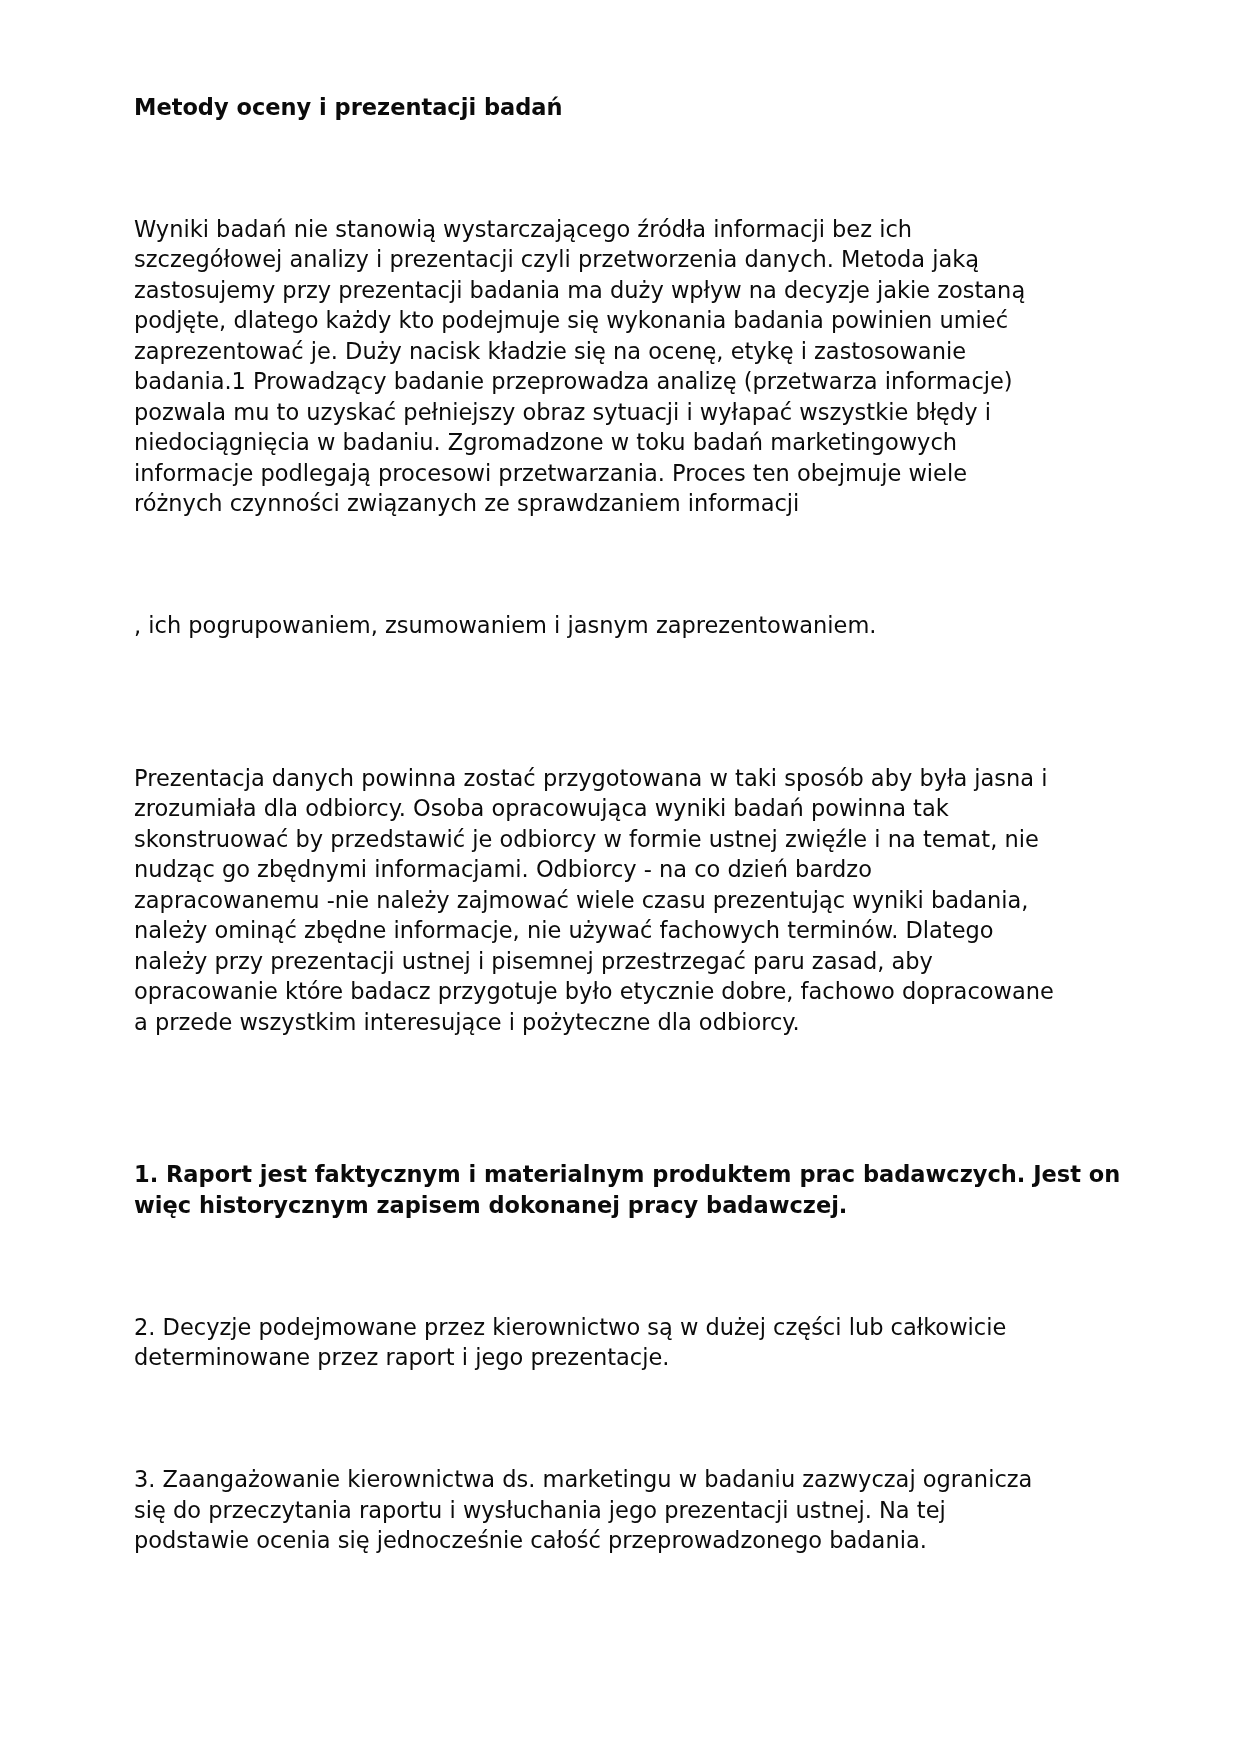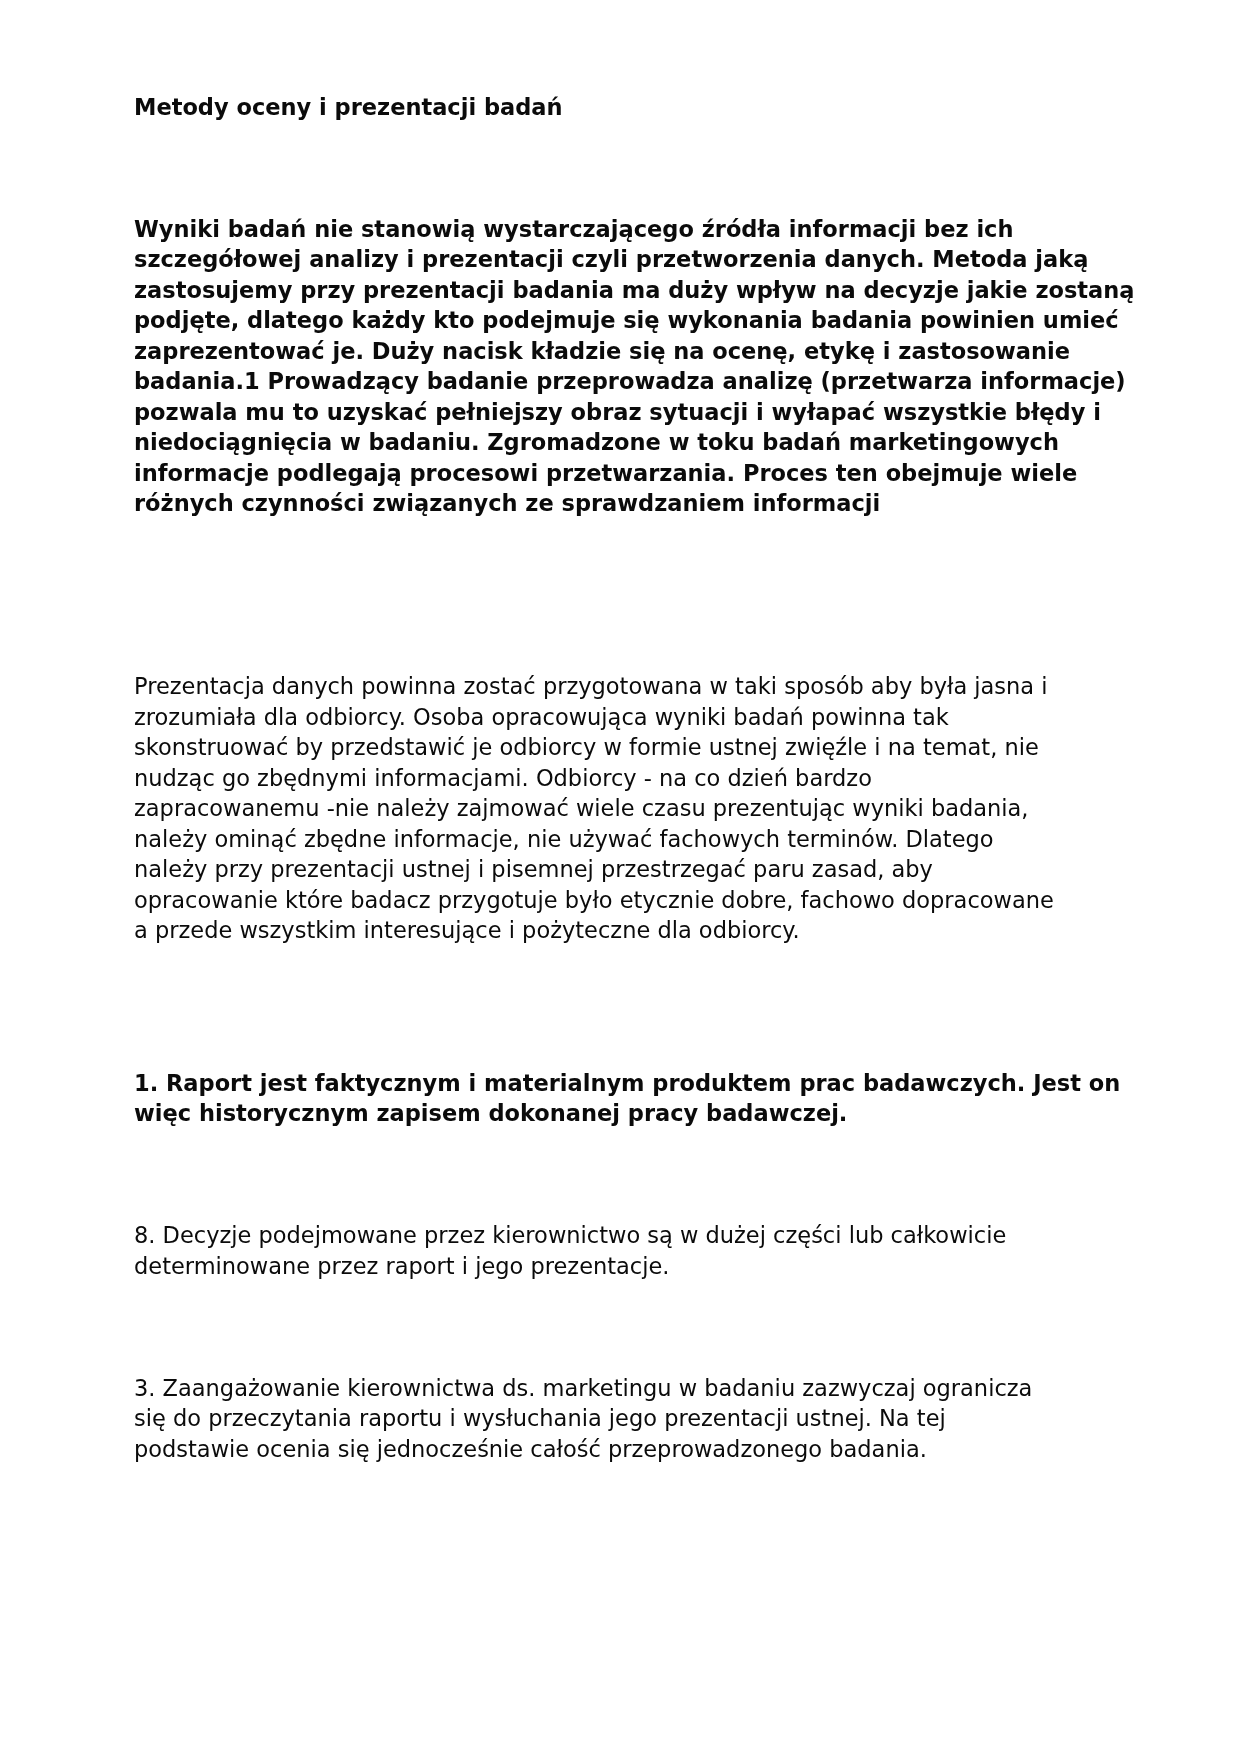--- a/index.html
+++ b/index.html
@@ -26,21 +26,21 @@
     line-height: 30.5px;
     white-space: pre; 
   }
   .doc h1, .doc h2, .doc p {
     margin: 0;
     padding: 0;
     font-size: 22.5px;
     line-height: 30.5px;
   }
   .doc-title   { margin-top: 142px; font-weight: bold; }
-  .p-intro     { margin-top: 175px; font-weight: bold; }
+  .p-intro     { margin-top: 175px; font-weight: normal; }
   .p-cont      { margin-top: 26px; }
   .h-section   { margin-top: 70px; font-weight: normal; }
   .p-section   { margin-top: 24px; }
   .p-report    { margin-top: 20px; }
   .p-reason-1  { margin-top: 22px; font-weight: bold; }
   .p-reason-2  { margin-top: 23px; }
   .p-reason-3  { margin-top: 21px; }
 </style>
 </head>
 <body>
@@ -54,37 +54,38 @@
 szczegółowej analizy i prezentacji czyli przetworzenia danych. Metoda jaką
 zastosujemy przy prezentacji badania ma duży wpływ na decyzje jakie zostaną
 podjęte, dlatego każdy kto podejmuje się wykonania badania powinien umieć
 zaprezentować je. Duży nacisk kładzie się na ocenę, etykę i zastosowanie
 badania.1 Prowadzący badanie przeprowadza analizę (przetwarza informacje)
 pozwala mu to uzyskać pełniejszy obraz sytuacji i wyłapać wszystkie błędy i
 niedociągnięcia w badaniu. Zgromadzone w toku badań marketingowych
 informacje podlegają procesowi przetwarzania. Proces ten obejmuje wiele
 różnych czynności związanych ze sprawdzaniem informacji</p>
 
+    <p class="p-cont">, ich pogrupowaniem, zsumowaniem i jasnym zaprezentowaniem.</p>
 
 
     <p class="p-section">Prezentacja danych powinna zostać przygotowana w taki sposób aby była jasna i
 zrozumiała dla odbiorcy. Osoba opracowująca wyniki badań powinna tak
 skonstruować by przedstawić je odbiorcy w formie ustnej zwięźle i na temat, nie
 nudząc go zbędnymi informacjami. Odbiorcy - na co dzień bardzo
 zapracowanemu -nie należy zajmować wiele czasu prezentując wyniki badania,
 należy ominąć zbędne informacje, nie używać fachowych terminów. Dlatego
 należy przy prezentacji ustnej i pisemnej przestrzegać paru zasad, aby
 opracowanie które badacz przygotuje było etycznie dobre, fachowo dopracowane
 a przede wszystkim interesujące i pożyteczne dla odbiorcy.</p>
 
 
     <p class="p-reason-1">1. Raport jest faktycznym i materialnym produktem prac badawczych. Jest on
 więc historycznym zapisem dokonanej pracy badawczej.</p>
 
-    <p class="p-reason-2">8. Decyzje podejmowane przez kierownictwo są w dużej części lub całkowicie
+    <p class="p-reason-2">2. Decyzje podejmowane przez kierownictwo są w dużej części lub całkowicie
 determinowane przez raport i jego prezentacje.</p>
 
     <p class="p-reason-3">3. Zaangażowanie kierownictwa ds. marketingu w badaniu zazwyczaj ogranicza
 się do przeczytania raportu i wysłuchania jego prezentacji ustnej. Na tej
 podstawie ocenia się jednocześnie całość przeprowadzonego badania.</p>
 
     
 
   </div>
 </div>

